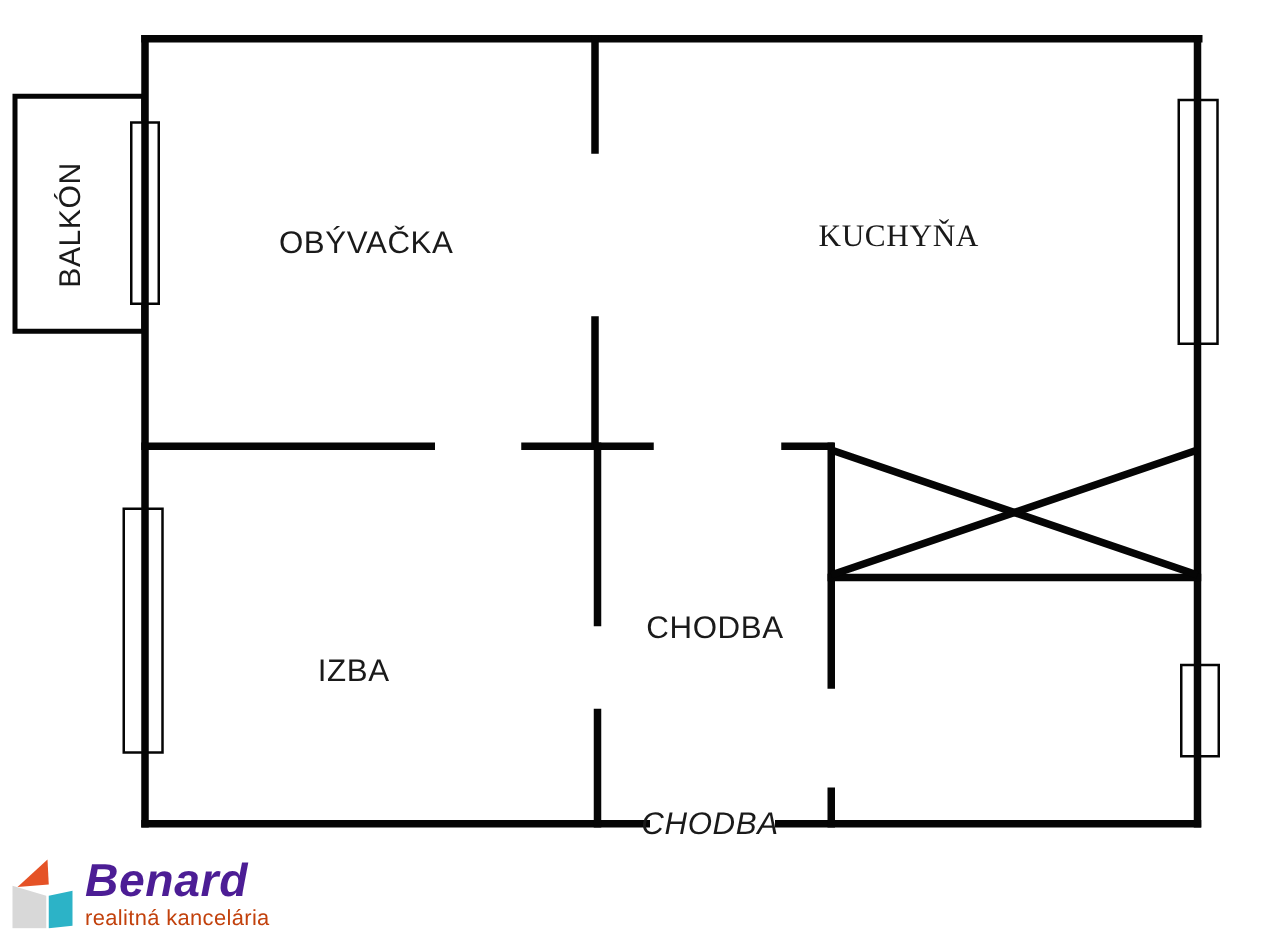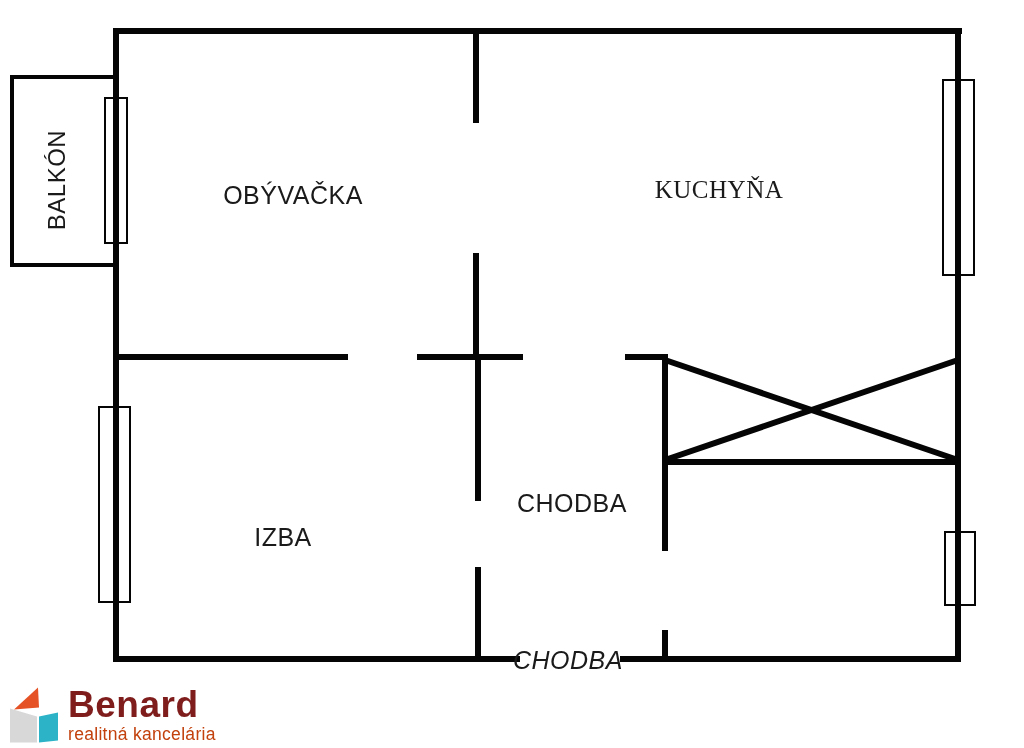--- a/index.html
+++ b/index.html
@@ -87,23 +87,24 @@
     height: 57px;
     margin-right: 8px;
   }
   .logo-text-block {
     display: flex;
     flex-direction: column;
   }
   .logo-name {
     font-size: 37px;
     font-weight: bold;
-    color: #7f1d1d;
+    color: #4c1d95;
     line-height: 38px;
     letter-spacing: 0.5px;
+    font-style: italic;
   }
   .logo-tagline {
     font-size: 17.5px;
     color: #c2410c;
     line-height: 19px;
     margin-top: 1px;
     letter-spacing: 0.3px;
   }
 </style>
 </head>

